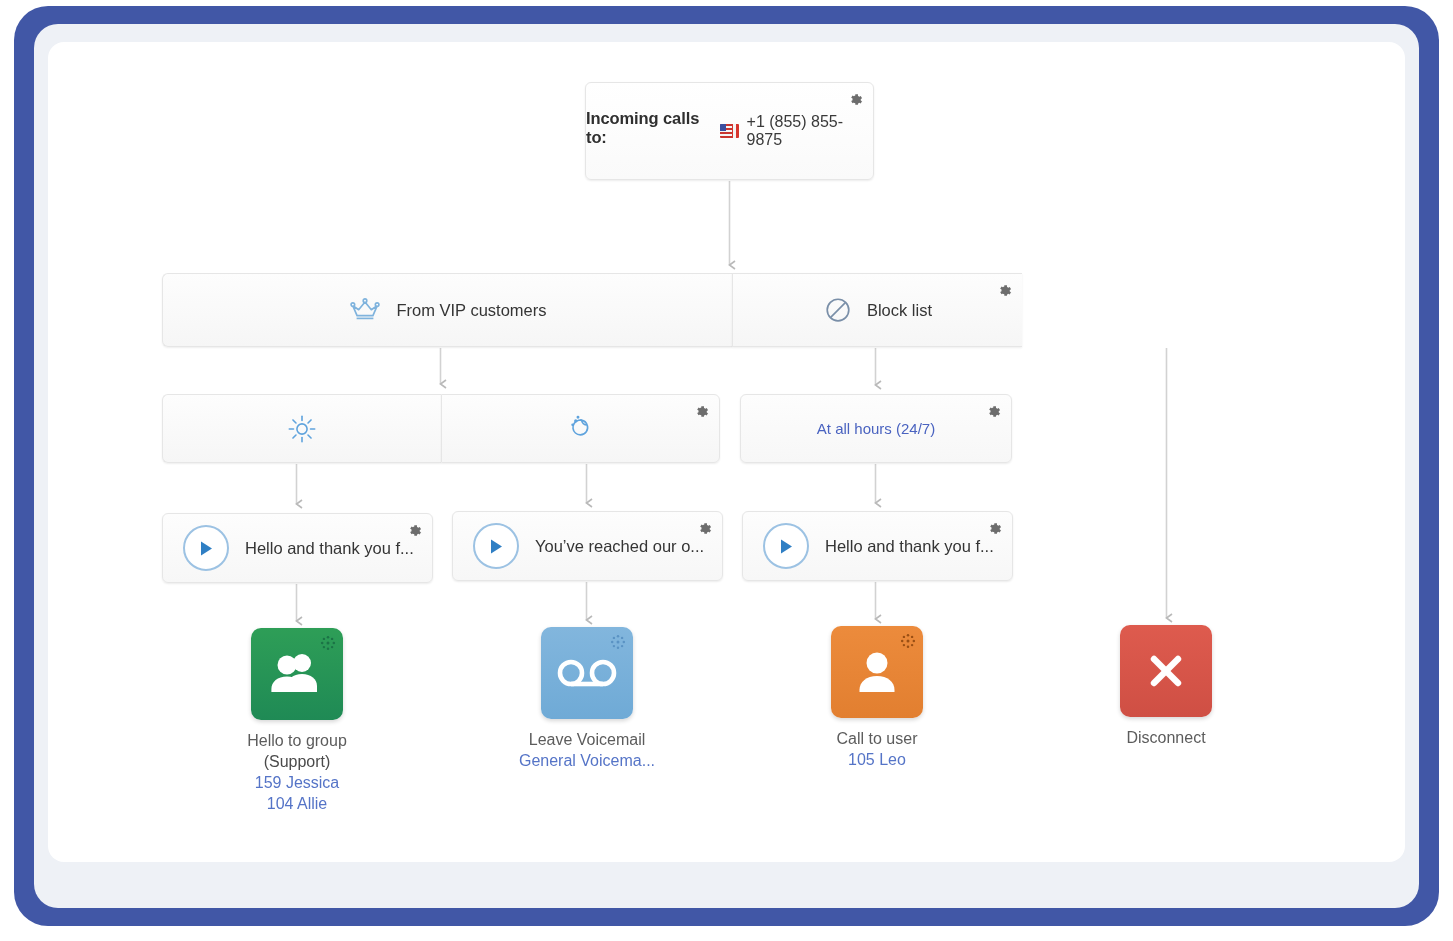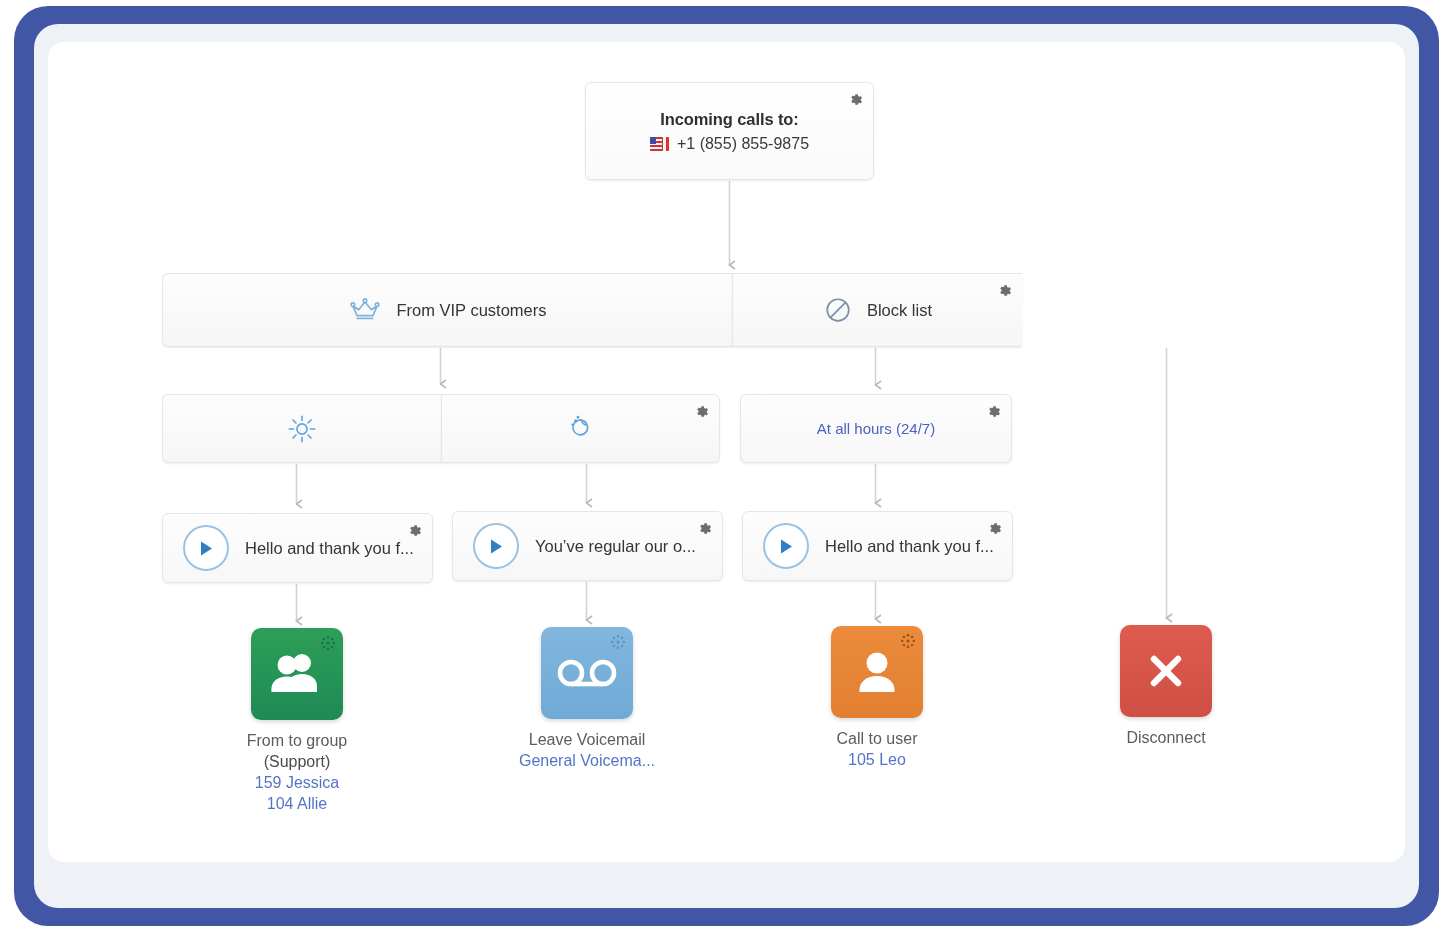--- a/index.html
+++ b/index.html
@@ -68,21 +68,21 @@
     display: flex;
     align-items: center;
     justify-content: center;
   }
 
   .node-root {
     left: 585px;
     top: 82px;
     width: 289px;
     height: 98px;
-    flex-direction: column;
+    flex-direction: row;
     background: linear-gradient(180deg, #ffffff 0%, #fafafa 100%);
   }
   .root-title {
     font-size: 16.5px;
     font-weight: bold;
     color: #2f2f2f;
     letter-spacing: -0.1px;
     margin-bottom: 6px;
   }
   .root-number-row {
@@ -431,21 +431,21 @@
 
 <div class="node node-greet greet-2">
   <svg class="gear" viewBox="0 0 24 24">
     <path fill="#6d6d6d" d="M12 8.4a3.6 3.6 0 1 0 0 7.2 3.6 3.6 0 0 0 0-7.2zm9.3 4.8l-1.9-1.1c.06-.36.1-.72.1-1.1s-.04-.74-.1-1.1l1.9-1.1-1.9-3.3-2 1.1a7.8 7.8 0 0 0-1.9-1.1V3h-3.8v1.9c-.7.24-1.33.62-1.9 1.1l-2-1.1L5.9 8.2l1.9 1.1c-.06.36-.1.72-.1 1.1s.4.74.1 1.1l-1.9 1.1 1.9 3.3 2-1.1c.57.48 1.2.86 1.9 1.1V18h3.8v-1.9c.7-.24 1.33-.62 1.9-1.1l2 1.1 1.9-3.3z"></path>
   </svg>
   <span class="play-circle">
     <svg width="16" height="17" viewBox="0 0 16 17">
         <path d="M3 1.5 L14 8.5 L3 15.5 Z" fill="#2f7fc4"></path>
       </svg>
   </span>
-  <span class="label">You’ve regular our o...</span>
+  <span class="label">You’ve reached our o...</span>
 </div>
 
 <div class="node node-greet greet-3">
   <svg class="gear" viewBox="0 0 24 24">
     <path fill="#6d6d6d" d="M12 8.4a3.6 3.6 0 1 0 0 7.2 3.6 3.6 0 0 0 0-7.2zm9.3 4.8l-1.9-1.1c.06-.36.1-.72.1-1.1s-.04-.74-.1-1.1l1.9-1.1-1.9-3.3-2 1.1a7.8 7.8 0 0 0-1.9-1.1V3h-3.8v1.9c-.7.24-1.33.62-1.9 1.1l-2-1.1L5.9 8.2l1.9 1.1c-.06.36-.1.72-.1 1.1s.4.74.1 1.1l-1.9 1.1 1.9 3.3 2-1.1c.57.48 1.2.86 1.9 1.1V18h3.8v-1.9c.7-.24 1.33-.62 1.9-1.1l2 1.1 1.9-3.3z"></path>
   </svg>
   <span class="play-circle">
     <svg width="16" height="17" viewBox="0 0 16 17">
         <path d="M3 1.5 L14 8.5 L3 15.5 Z" fill="#2f7fc4"></path>
       </svg>
@@ -473,21 +473,21 @@
         <circle cx="33" cy="13" r="9"></circle>
         <path d="M33 24c-9 0-15 5.2-15 12v6h30v-6c0-6.8-6-12-15-12z"></path>
       </g>
       <g fill="#ffffff">
         <circle cx="18" cy="15" r="9.5"></circle>
         <path d="M18 26.5c-9.4 0-15.6 5.4-15.6 12.5V42h31.2v-3c0-7.1-6.2-12.5-15.6-12.5z"></path>
       </g>
     </svg>
   </div>
   <div class="tile-caption">
-    <span class="cap-main">From to group</span>
+    <span class="cap-main">Hello to group</span>
     <span class="cap-sub">(Support)</span>
     <span class="cap-link">159 Jessica</span>
     <span class="cap-link">104 Allie</span>
   </div>
 </div>
 
 <div class="tile-group grp-2">
   <div class="tile tile-blue">
     <svg class="corner-dots" viewBox="0 0 16 16">
       <g fill="#5a93c4">

